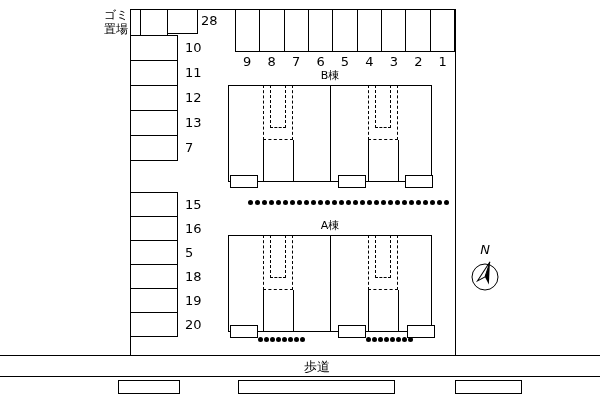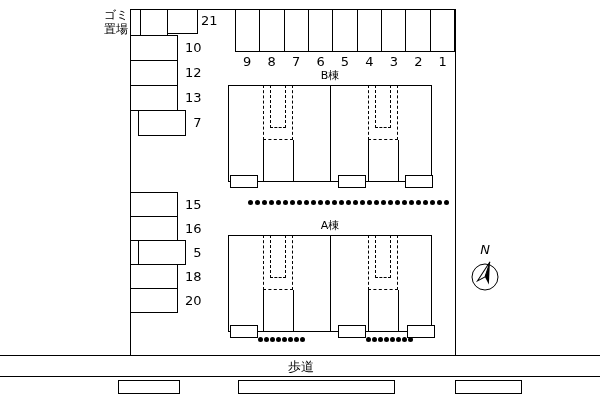--- a/index.html
+++ b/index.html
@@ -9,21 +9,21 @@
     font-family:"DejaVu Sans", sans-serif; color:#000;
   }
   .abs  { position:absolute; }
   .box  { border:1px solid #000; background:#fff; box-sizing:border-box; }
   .hline{ height:0; border-top:1px solid #000; }
   .vline{ width:0; border-left:1px solid #000; }
   .num  { font-size:13px; line-height:15px; }
   .jp   { font-size:12px; }
 
   
-  .lrow { display:flex; align-items:center;justify-content:flex-end; }
+  .lrow { display:flex; align-items:center; }
   .lbox { width:48px; margin-bottom:-1px; }
   .lrow .num { margin-left:7px; }
 
   
   .toprow { display:flex; border:1px solid #000; box-sizing:border-box; background:#fff; }
   .tcell  { flex:1; border-right:1px solid #000; }
   .tcell:last-child { border-right:none; }
   .topnums { display:flex; }
   .topnums .num { flex:1; text-align:center; }
 
@@ -47,29 +47,33 @@
 <div class="plan">
 
   <div class="hline abs" style="left:130px; top:9px; width:326px;"></div>
   <div class="vline abs" style="left:130px; top:9px; height:346px;"></div>
   <div class="vline abs" style="left:455px; top:9px; height:346px;"></div>
 
   <div class="abs jp" style="left:104px; top:8px; width:26px; line-height:14px;">ゴミ置場</div>
   <div class="box abs" style="left:140px; top:9px; width:28px; height:27px;"></div>
 
   <div class="box abs" style="left:167px; top:9px; width:31px; height:25px;"></div>
-  <div class="num abs" style="left:201px; top:13px;">21</div>
+  <div class="num abs" style="left:201px; top:13px;">28</div>
 
   <div class="abs" style="left:130px; top:35px;">
     <div class="lrow">
       <div class="box lbox" style="height:26px;"></div>
       <span class="num">10</span>
     </div>
     <div class="lrow">
       <div class="box lbox" style="height:26px;"></div>
+      <span class="num">11</span>
+    </div>
+    <div class="lrow">
+      <div class="box lbox" style="height:26px;"></div>
       <span class="num">12</span>
     </div>
     <div class="lrow">
       <div class="box lbox" style="height:26px;"></div>
       <span class="num">13</span>
     </div>
     <div class="lrow">
       <div class="box lbox" style="height:26px;"></div>
       <span class="num">7</span>
     </div>
@@ -85,20 +89,24 @@
       <div class="box lbox" style="height:25px;"></div>
       <span class="num">16</span>
     </div>
     <div class="lrow">
       <div class="box lbox" style="height:25px;"></div>
       <span class="num">5</span>
     </div>
     <div class="lrow">
       <div class="box lbox" style="height:25px;"></div>
       <span class="num">18</span>
+    </div>
+    <div class="lrow">
+      <div class="box lbox" style="height:25px;"></div>
+      <span class="num">19</span>
     </div>
     <div class="lrow">
       <div class="box lbox" style="height:25px;"></div>
       <span class="num">20</span>
     </div>
   </div>
 
   <div class="toprow abs" style="left:235px; top:9px; width:220px; height:43px;">
     <div class="tcell"></div>
     <div class="tcell"></div>
@@ -212,20 +220,20 @@
     <svg width="34" height="38" viewBox="0 0 34 38">
       <circle cx="17" cy="21" r="13" fill="none" stroke="#000" stroke-width="1"></circle>
       <g transform="rotate(18 17 21)">
         <polygon points="17,5 17,21 11,27" fill="#ffffff" stroke="#000" stroke-width="1"></polygon>
         <polygon points="17,5 23,27 17,21" fill="#000000"></polygon>
       </g>
     </svg>
   </div>
 
   <div class="hline abs" style="left:0; top:355px; width:600px;"></div>
-  <div class="abs" style="left:288px; top:358px; font-size:13px;">歩道</div>
+  <div class="abs" style="left:304px; top:358px; font-size:13px;">歩道</div>
   <div class="hline abs" style="left:0; top:376px; width:600px;"></div>
 
   <div class="box abs" style="left:118px; top:380px; width:62px; height:14px;"></div>
   <div class="box abs" style="left:238px; top:380px; width:157px; height:14px;"></div>
   <div class="box abs" style="left:455px; top:380px; width:67px; height:14px;"></div>
 
 </div>
 
 </body></html>

